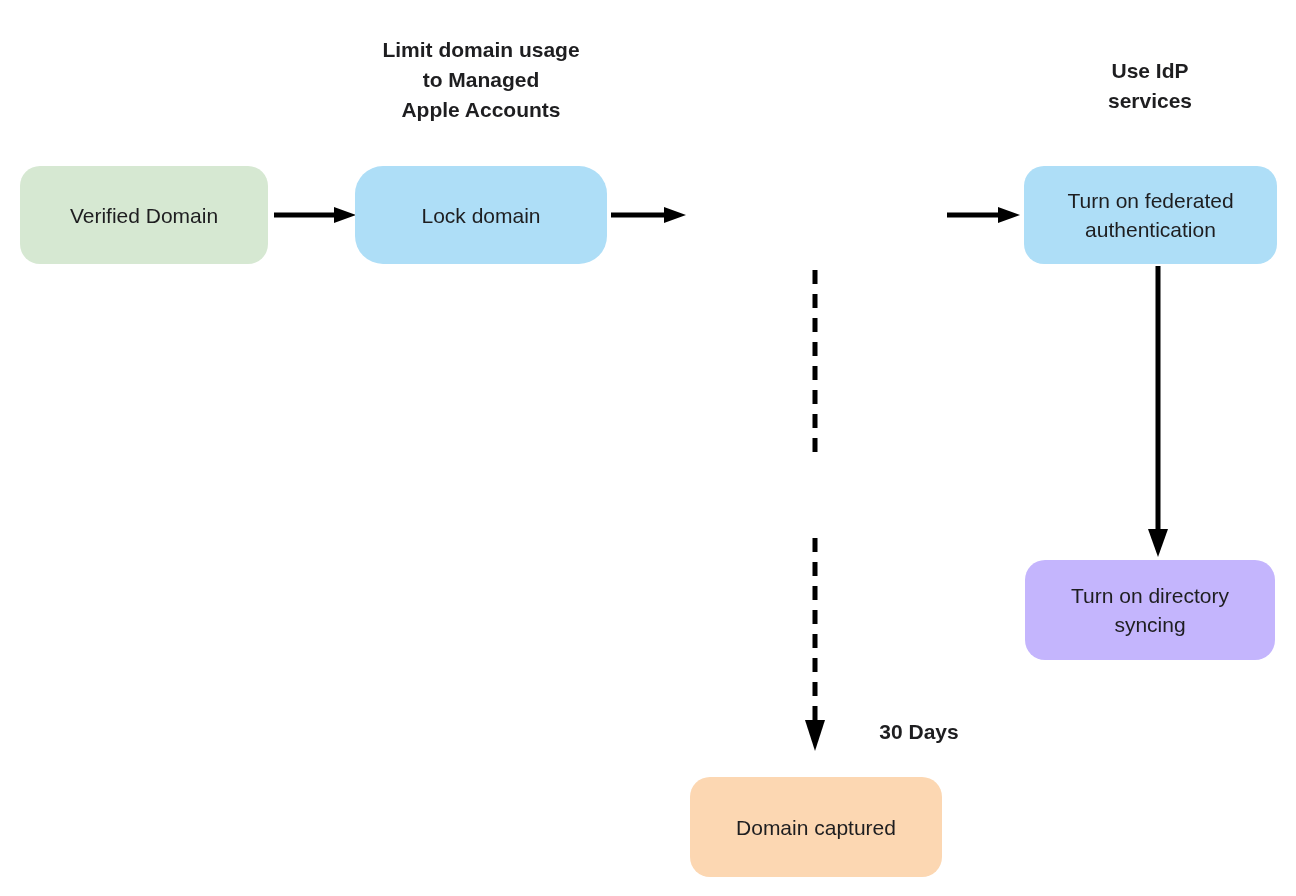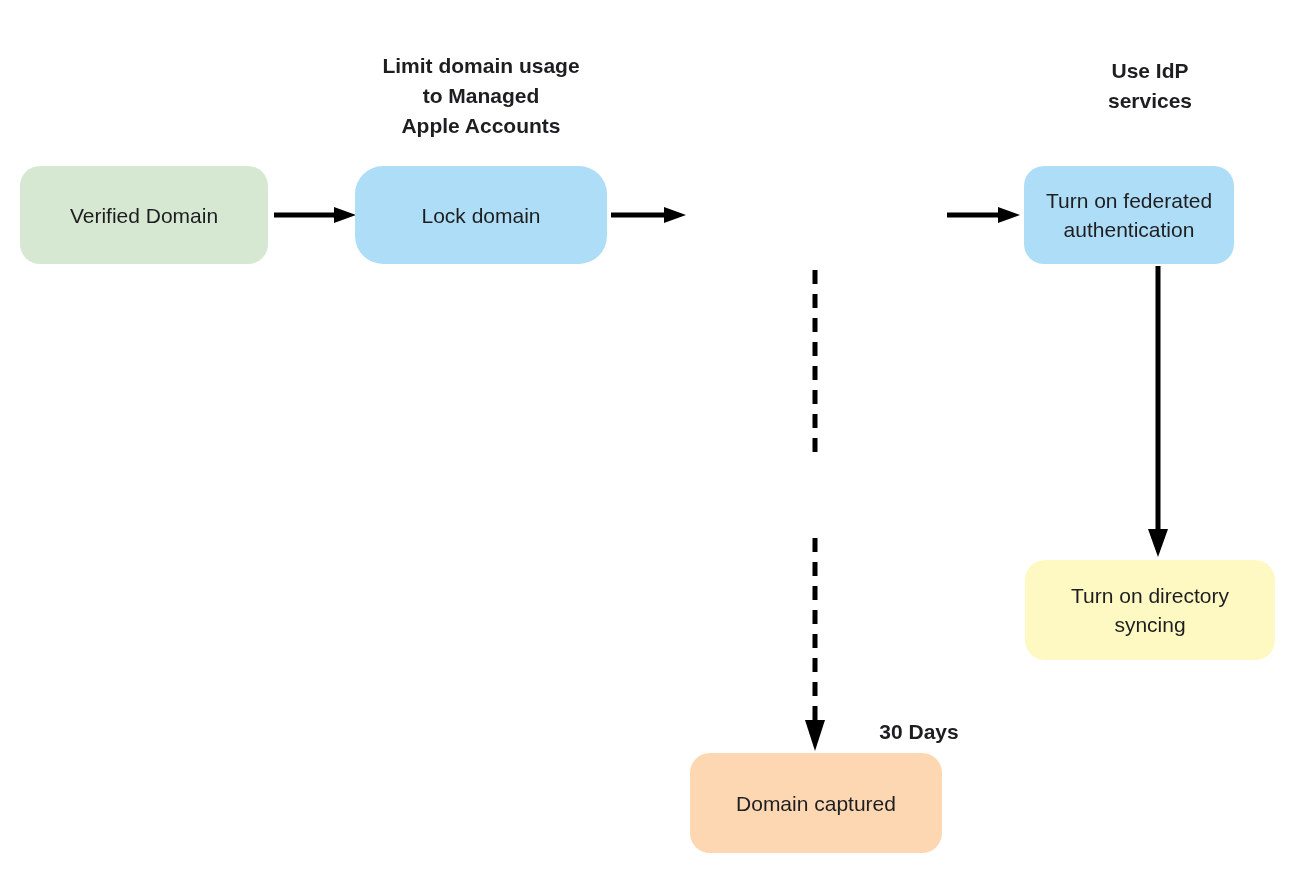--- a/index.html
+++ b/index.html
@@ -54,25 +54,25 @@
     font-size: 21px;
     line-height: 30px;
     font-weight: 600;
     color: #1e1e20;
     white-space: pre-line;
   }
   
   .n-verified  { left: 20px;   top: 166px; width: 248px; height: 98px; }
   .n-lock      { left: 355px;  top: 166px; width: 252px; height: 98px; border-radius: 28px; }
   .n-capture   { left: 688px;  top: 166px; width: 255px; height: 98px; }
-  .n-federated { left: 1024px; top: 166px; width: 210px; height: 98px; }
+  .n-federated { left: 1024px; top: 166px; width: 253px; height: 98px; }
   .n-syncing   { left: 1025px; top: 560px; width: 250px; height: 100px; }
   .n-captured  { left: 690px;  top: 753px; width: 252px; height: 100px; }
 
-  .note-limit    { left: 321px; top: 35px;  width: 320px; margin-top: 16px; }
+  .note-limit    { left: 321px; top: 35px;  width: 320px; }
   .note-existing { left: 655px; top: 56px;  width: 320px; }
   .note-idp      { left: 990px; top: 56px;  width: 320px; }
   .note-transfer { left: 653px; top: 466px; width: 320px; }
   .note-30days   { left: 849px; top: 717px; width: 140px; text-align: center; }
 </style>
 </head>
 <body>
 
 <div class="canvas" style="background: rgb(255, 255, 255); color: rgb(30, 30, 32);">
 
@@ -101,24 +101,24 @@
   </svg>
 
   <div class="node n-verified" style="background: rgb(214, 232, 210);">Verified Domain</div>
 
   <div class="node n-lock" style="background: rgb(174, 222, 247);">Lock domain</div>
 
 
   <div class="node n-federated" style="background: rgb(174, 222, 247);">Turn on federated
 authentication</div>
 
-  <div class="node n-syncing" style="background: #fef9c3;">Turn on directory
+  <div class="node n-syncing" style="background: #c4b5fd;">Turn on directory
 syncing</div>
 
-  <div class="node n-captured" style="background: rgb(252, 215, 178);">Domain captured</div>
+  <div class="node n-captured" style="background: rgb(252, 215, 178); margin-top: 24px;">Domain captured</div>
 
   <div class="note note-limit">Limit domain usage
 to Managed
 Apple Accounts</div>
 
 
   <div class="note note-idp">Use IdP
 services</div>
 
 

